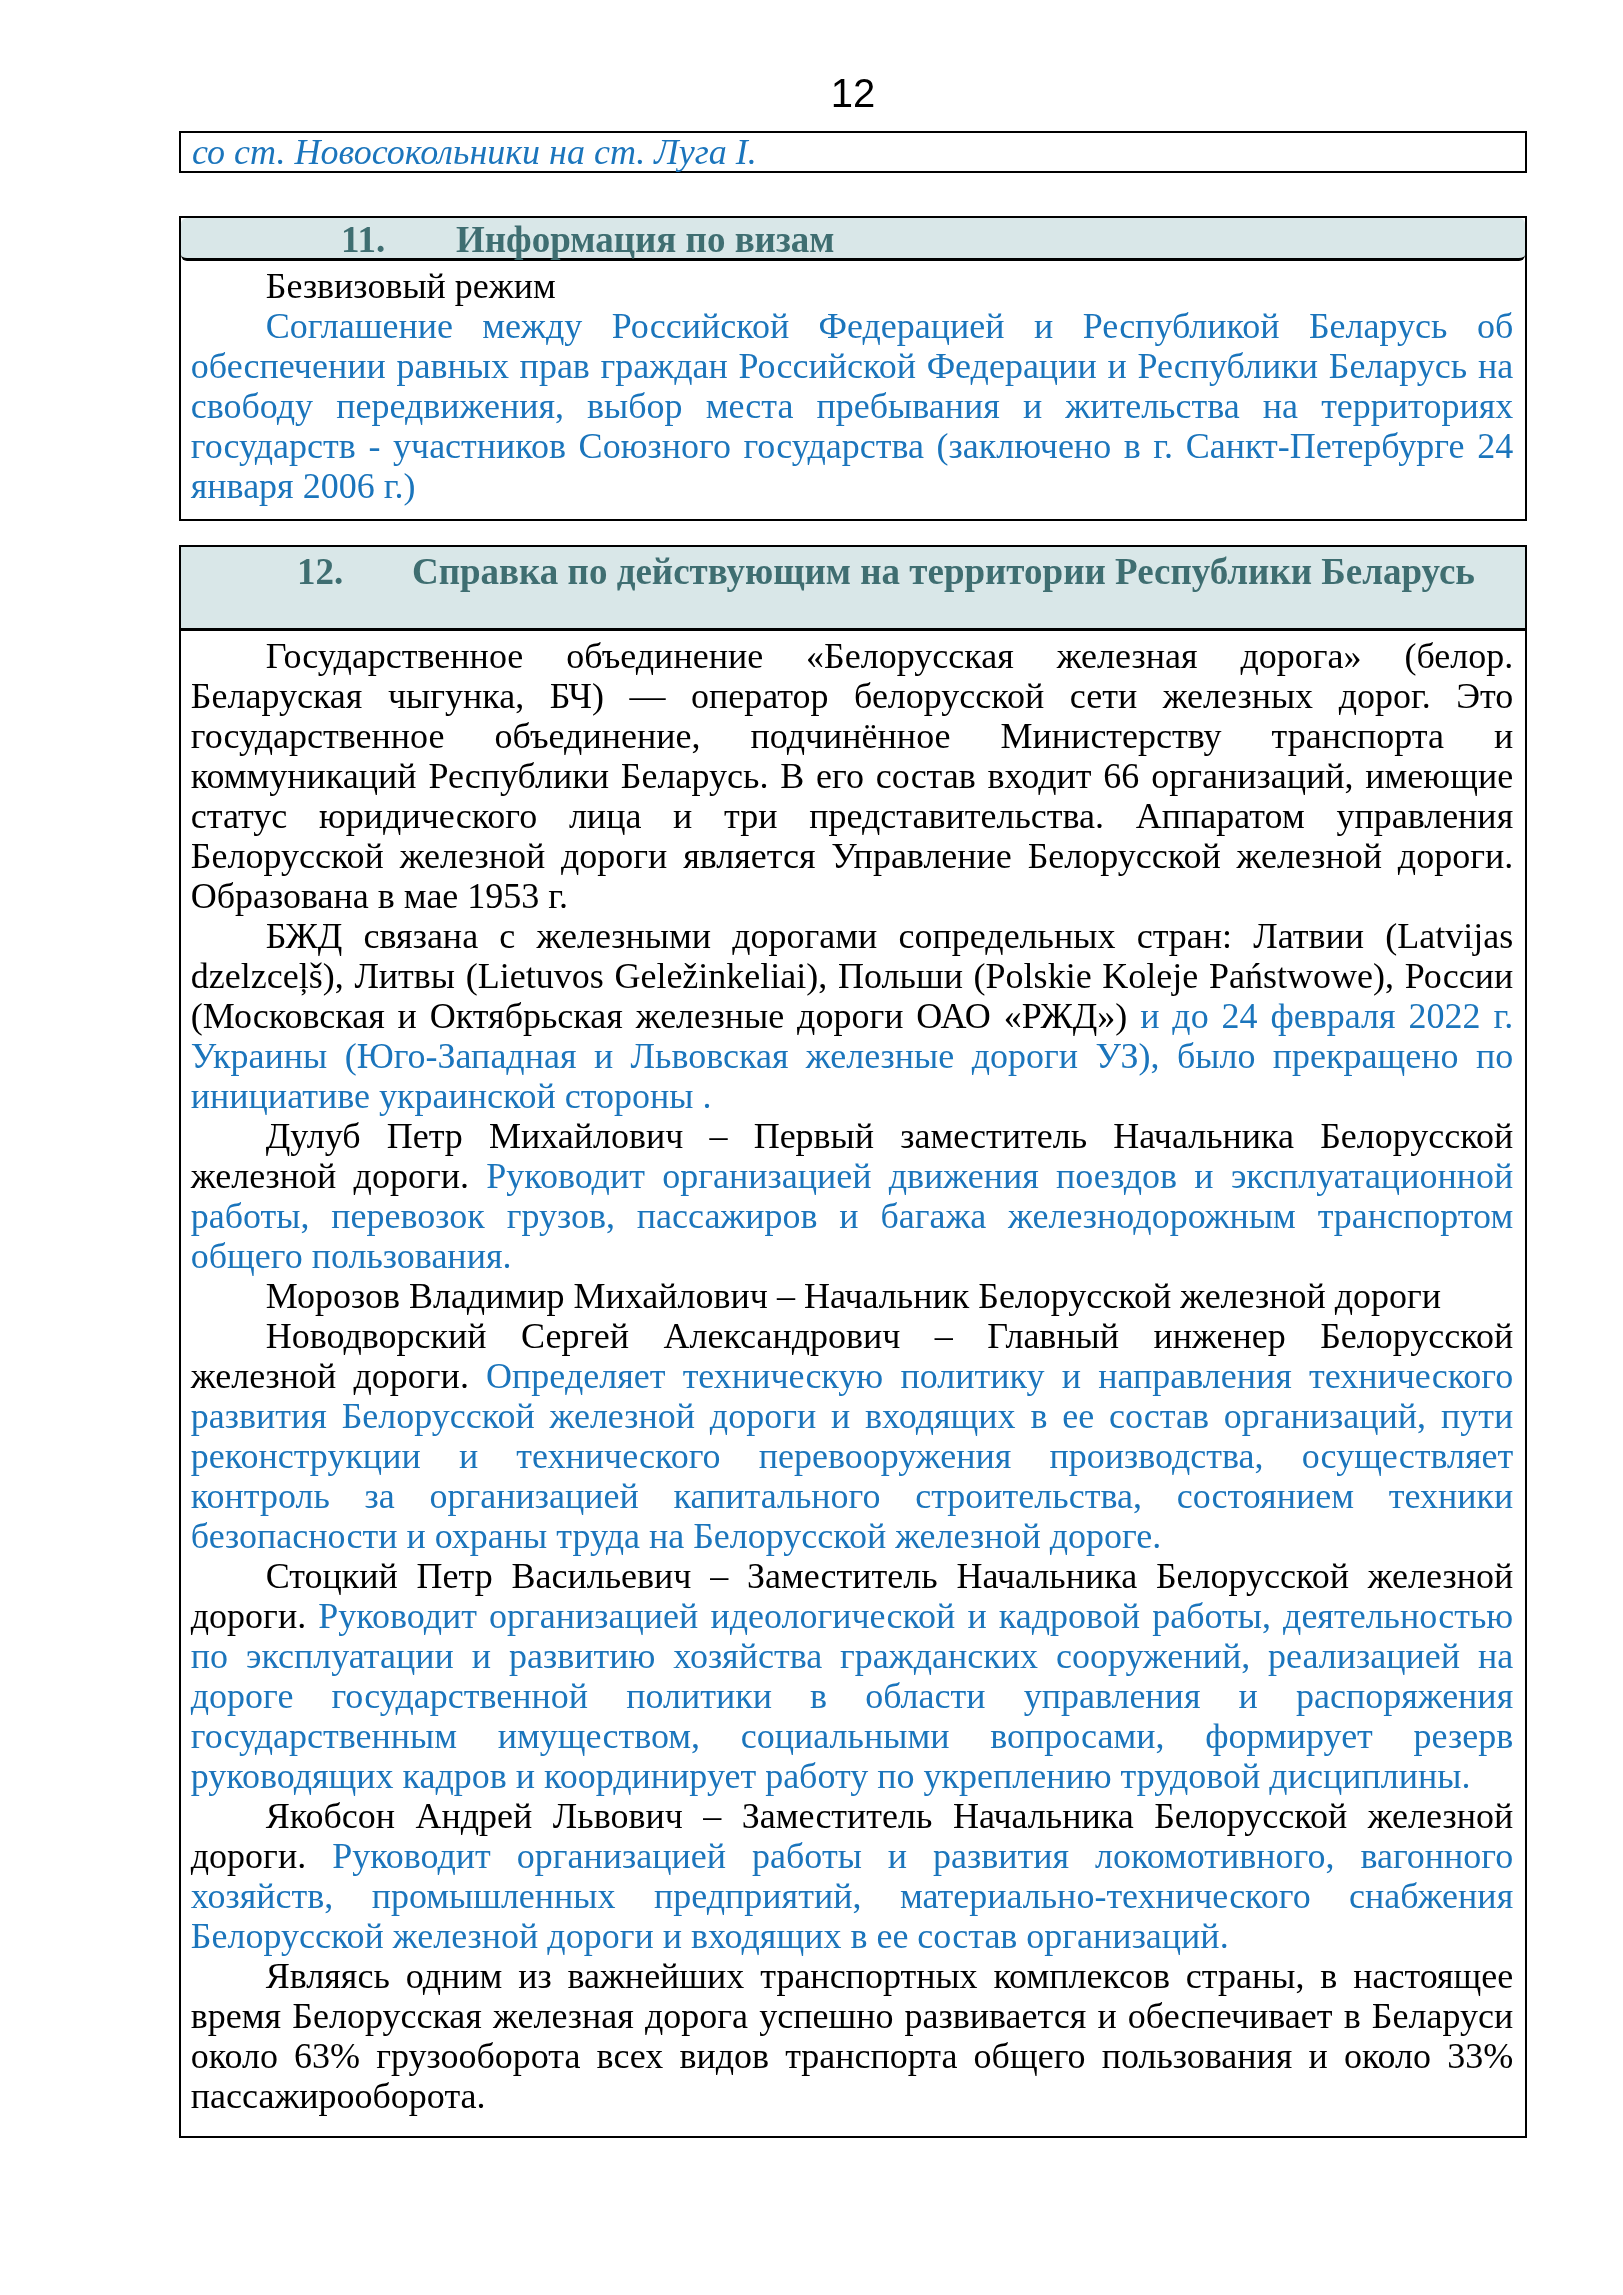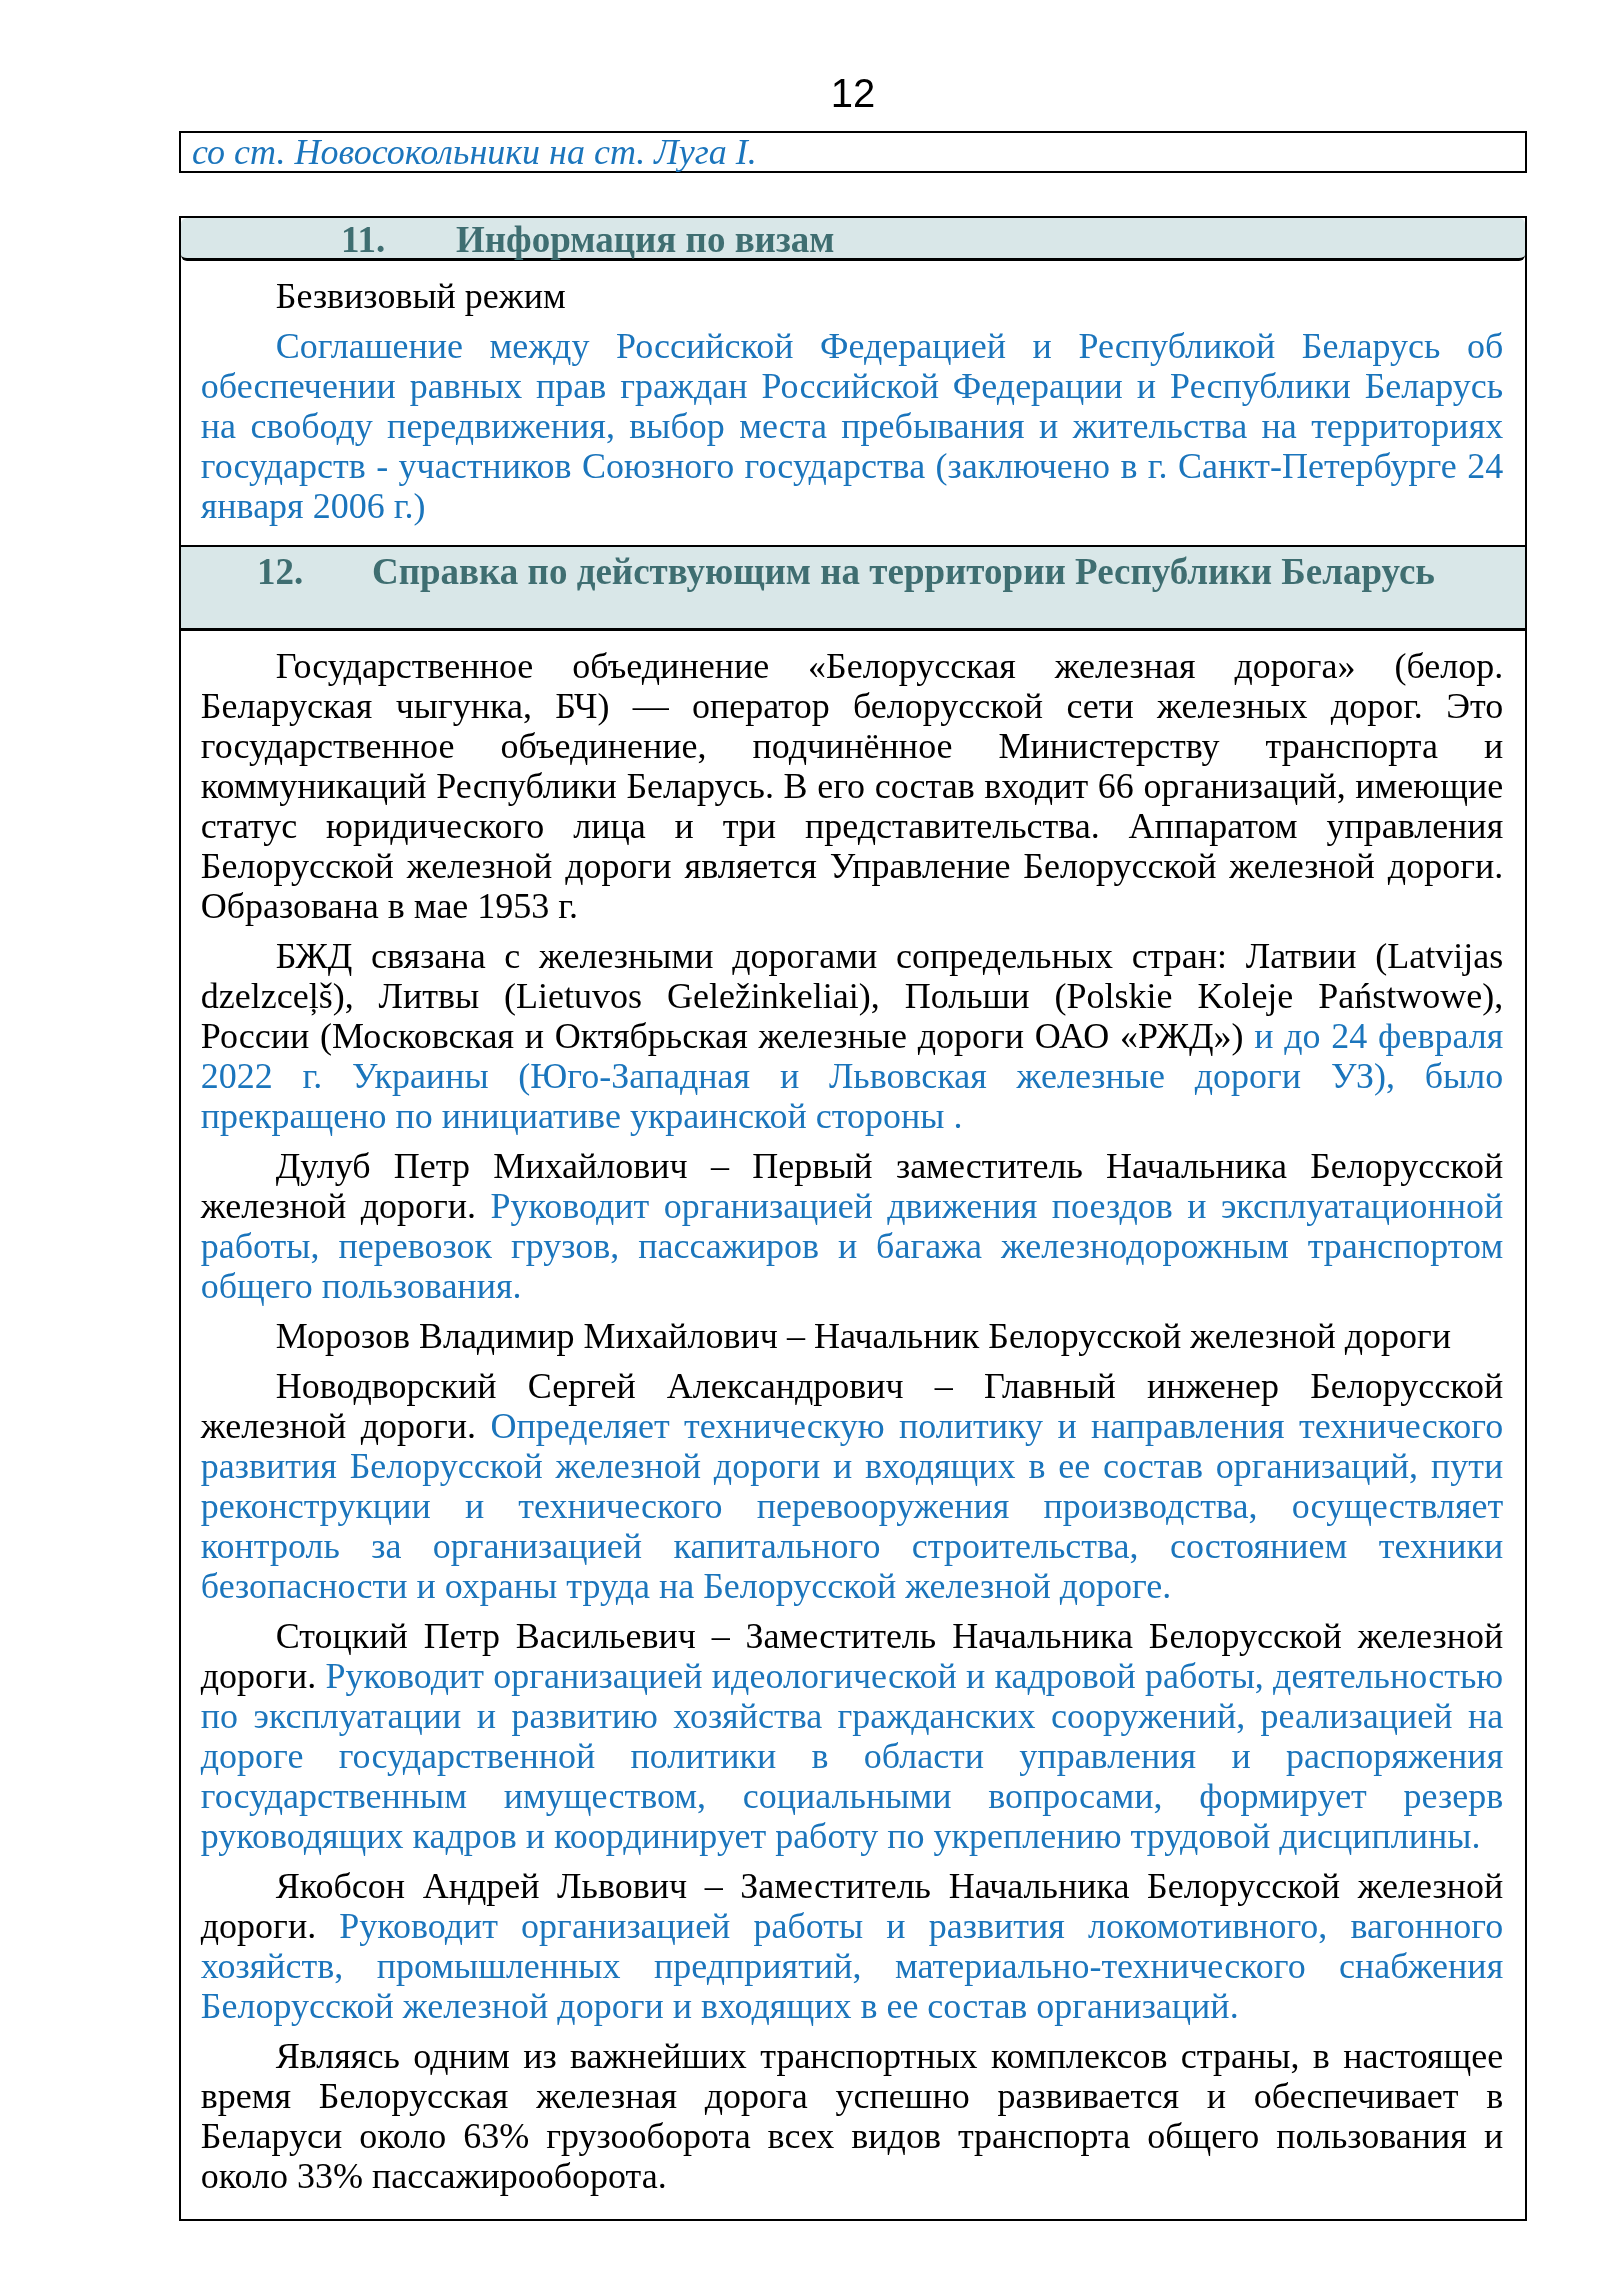--- a/index.html
+++ b/index.html
@@ -42,29 +42,29 @@
     box-sizing:border-box;
     background:var(--teal-bg);
     border-bottom:3.3px solid #000;
     color:var(--teal-text);
     font-weight:bold;font-size:37px;line-height:39px;
   }
   .tbl-11 .tbl-header{height:43px;padding-top:2px;border-radius:6px;}
   .tbl-12 .tbl-header{height:84px;padding-top:5.2px;}
   .h-num{display:inline-block;}
   .tbl-11 .h-num{margin-left:160px;width:115px;}
-  .tbl-12 .h-num{margin-left:76px;width:115px;}
+  .tbl-12 .h-num{margin-left:116px;width:115px;}
   .h-line2{margin-left:110px;}
   .cell-body{
     box-sizing:border-box;
     padding:5.2px 11.8px 13px 9.8px;
     font-size:36px;line-height:40px;
     text-align:justify;
   }
-  .para{margin:10px;text-indent:75px;}
+  .para{margin:0;text-indent:75px;}
   .run-black{color:var(--ink);}
   .run-blue{color:var(--blue);}
 </style>
 </head>
 <body>
 
 <div class="page-number">12</div>
 
 <div class="top-note-box">
   <span class="note-text">со ст. Новосокольники на ст. Луга I.</span>

